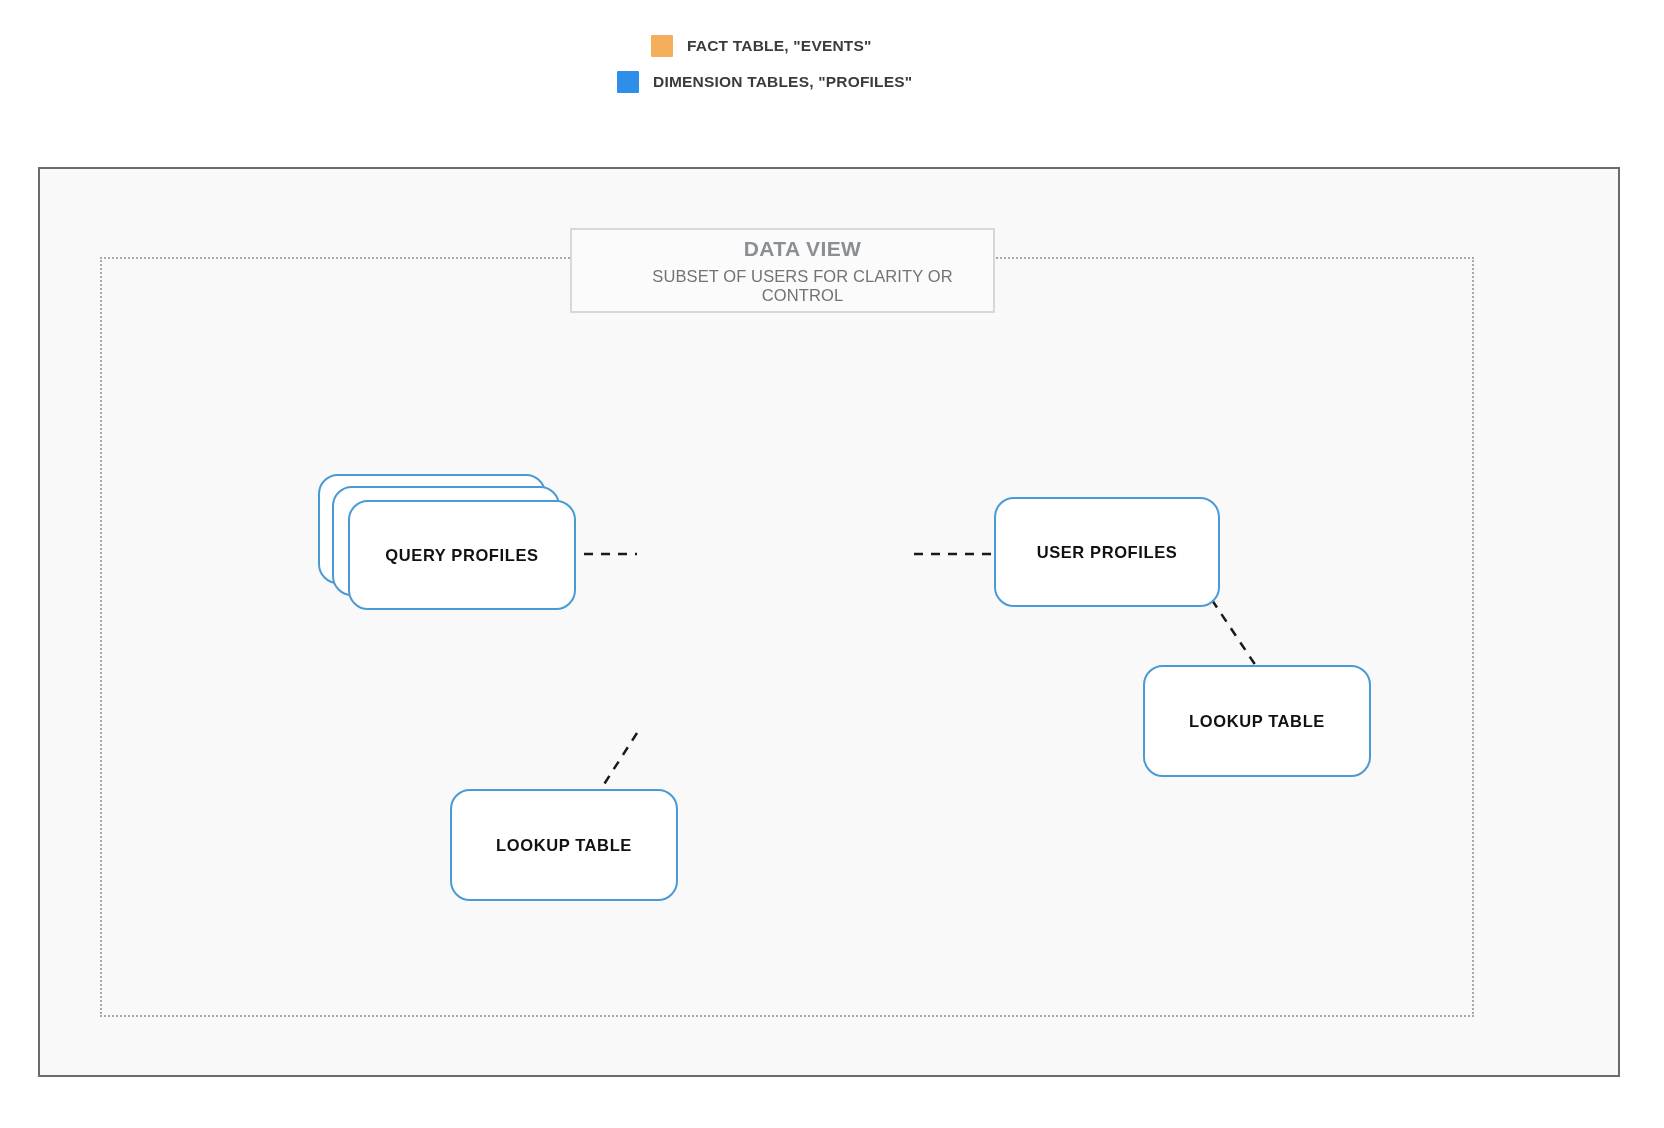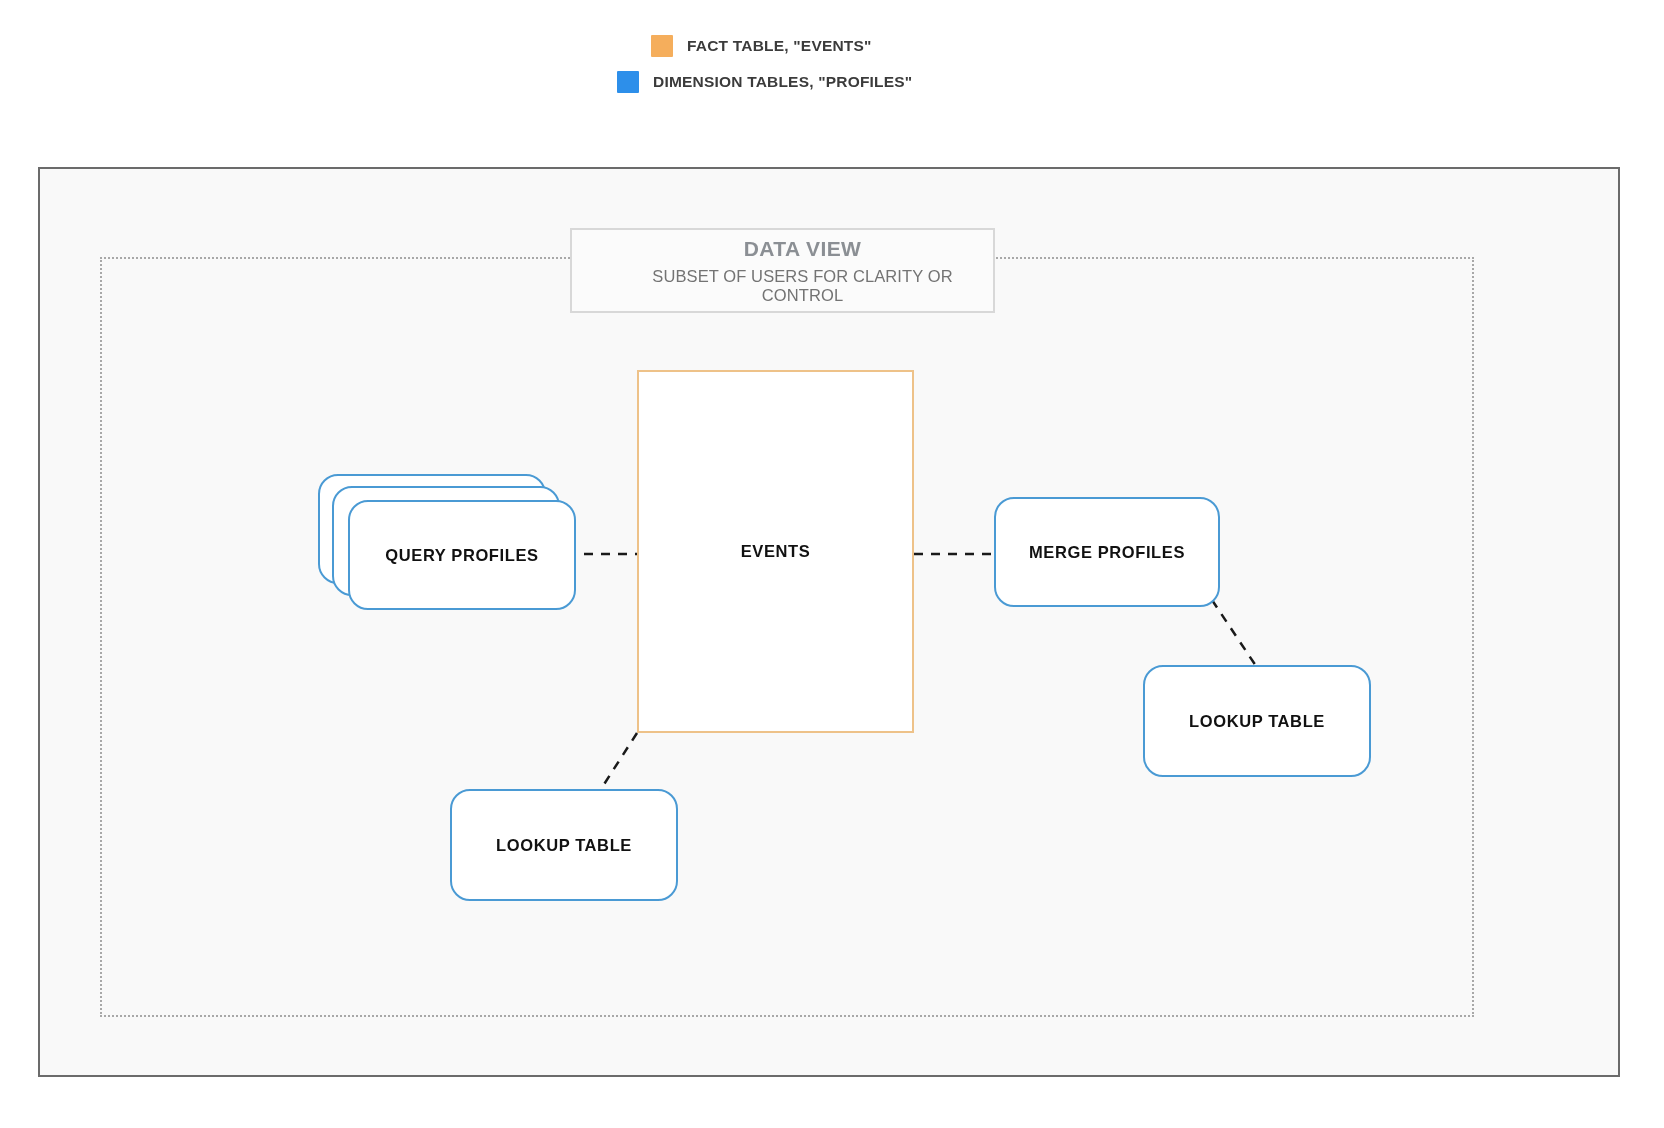--- a/index.html
+++ b/index.html
@@ -246,34 +246,31 @@
     <div class="card-sub">SUBSET OF USERS FOR CLARITY OR CONTROL</div>
   </div>
 
   <svg id="connectors" viewBox="0 0 1664 1128">
     <line x1="567" y1="554" x2="637" y2="554" stroke="#1a1a1a" stroke-width="2.5" stroke-dasharray="9 8"></line>
     <line x1="914" y1="554" x2="994" y2="554" stroke="#1a1a1a" stroke-width="2.5" stroke-dasharray="9 8"></line>
     <line x1="1212" y1="600" x2="1256" y2="666" stroke="#1a1a1a" stroke-width="2.5" stroke-dasharray="9 8"></line>
     <line x1="637" y1="733" x2="601" y2="789" stroke="#1a1a1a" stroke-width="2.5" stroke-dasharray="9 8"></line>
   </svg>
 
-  <div id="events-box">
-    <span class="node-label">EVENTS</span>
-  </div>
 
   <div id="group-profiles-stack">
     <div class="stack-layer layer-back"></div>
     <div class="stack-layer layer-mid"></div>
     <div class="stack-layer layer-front">
       <span class="node-label">QUERY PROFILES</span>
     </div>
   </div>
 
   <div class="profile-card" id="user-profiles-card">
-    <span class="node-label">MERGE PROFILES</span>
+    <span class="node-label">USER PROFILES</span>
   </div>
 
   <div class="profile-card" id="lookup-right-card">
     <span class="node-label">LOOKUP TABLE</span>
   </div>
 
   <div class="profile-card" id="lookup-left-card">
     <span class="node-label">LOOKUP TABLE</span>
   </div>
 

